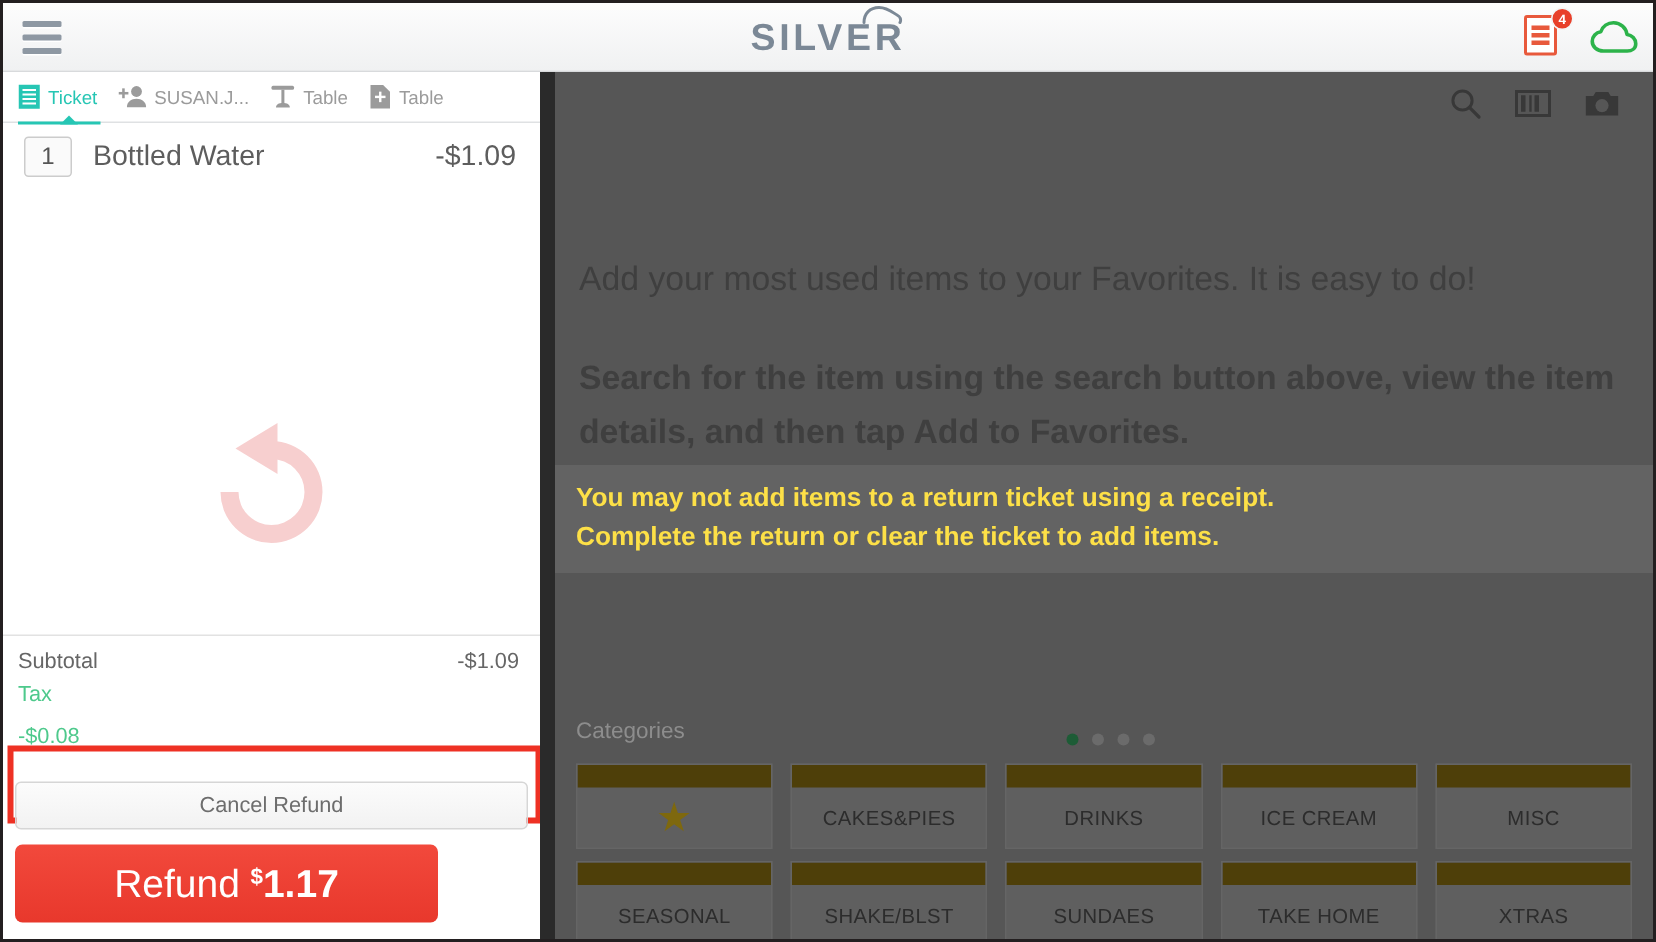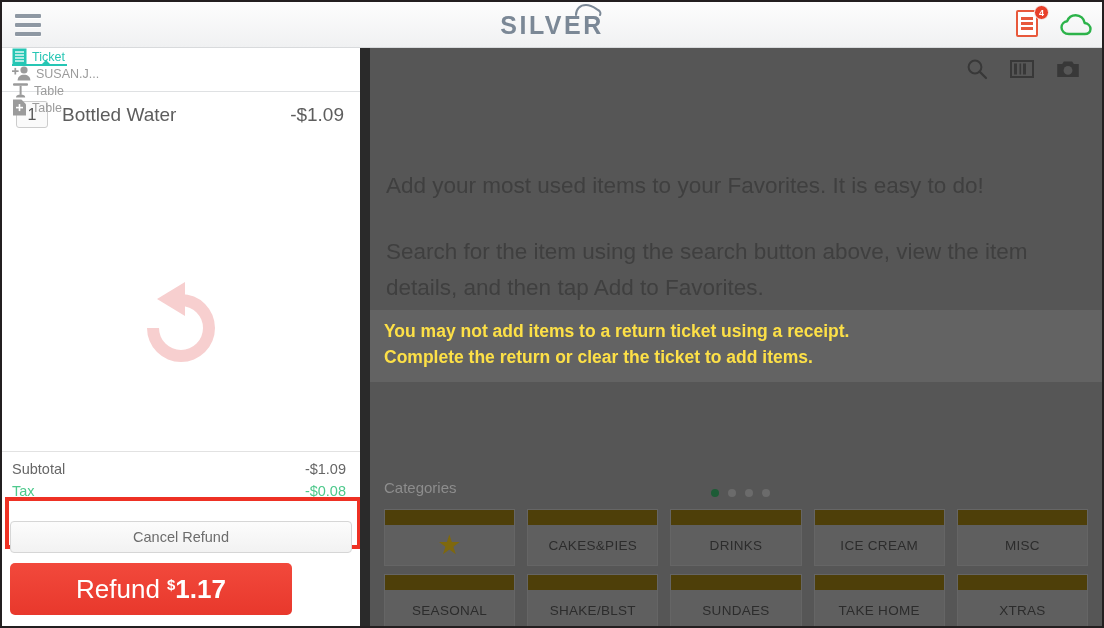--- a/index.html
+++ b/index.html
@@ -65,22 +65,22 @@
     border: 1.5px solid #f4f5f6;
   }
   .cloud-icon { width: 32px; height: 24px; cursor: pointer; }
 
   
   .left-panel {
     position: absolute; left: 0; top: 46px; width: 358px; height: 578px;
     background: #ffffff; overflow: hidden;
   }
   .tabs {
-    position: relative; height: 44px; display: flex; align-items: flex-start;
-    border-bottom: 1px solid #dfe1e3; padding-left: 10px; flex-direction: column;
+    position: relative; height: 34px; display: flex; align-items: center;
+    border-bottom: 1px solid #dfe1e3; padding-left: 10px;
   }
   .tab {
     display: flex; align-items: center; gap: 5px;
     font-size: 12.5px; color: #9b9b9b; cursor: pointer; position: relative;
     height: 34px; padding-right: 14px;
   }
   .tab.active { color: #26c6b4; }
   .tab .tab-underline {
     position: absolute; left: 0; right: 12px; bottom: -1px; height: 2px; background: #26c6b4;
   }
@@ -111,21 +111,21 @@
 
   
   .totals {
     position: absolute; left: 0; bottom: 116px; width: 358px;
     border-top: 1px solid #e2e2e2; padding: 6px 14px 8px 10px; background: #fff;
   }
   .totals-row {
     display: flex; justify-content: space-between; align-items: baseline;
     font-size: 14.5px; color: #666; padding: 3px 0; gap: 12px;
   }
-  .totals-row.tax { color: #4ec98c; }
+  .totals-row.tax { color: #4ec98c; flex-direction: column; }
   .annot-box {
     position: absolute; left: 3px; top: 449px; width: 356px; height: 52px;
     border: 4px solid #ee3124; pointer-events: none;
   }
   .cancel-btn {
     position: absolute; left: 8px; bottom: 73px; width: 342px; height: 32px;
     background: linear-gradient(#fcfcfc, #f2f2f2);
     border: 1px solid #d6d6d6; border-radius: 4px;
     font-size: 14.5px; color: #6d6d6d; font-family: "Liberation Sans", sans-serif;
     cursor: pointer;
@@ -154,21 +154,21 @@
   }
   .right-toolbar {
     height: 42px; display: flex; align-items: center; justify-content: flex-end;
     gap: 22px; padding-right: 22px;
   }
   .right-toolbar .ticon { cursor: pointer; opacity: .72; }
 
   .fav-text {
     padding: 78px 22px 0 16px; color: #3f3f3f; font-size: 22.5px; line-height: 36px;
   }
-  .fav-text p + p { margin-top: 30px; }
+  .fav-text p + p { margin-top: 30px; font-weight: bold; }
 
   .toast {
     position: absolute; left: 0; top: 262px; width: 732px; padding: 8px 14px 12px 14px;
     background: rgba(128,128,128,0.30);
     color: #fde047; font-size: 17.5px; font-weight: bold; line-height: 26px;
   }
 
   .categories-area {
     position: absolute; left: 0; bottom: 0; width: 732px; height: 168px;
     padding: 0 14px;

